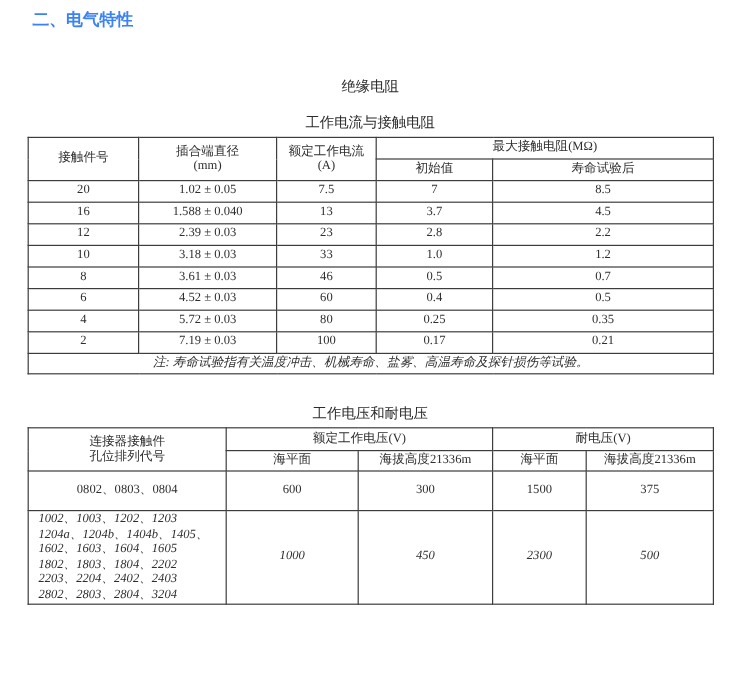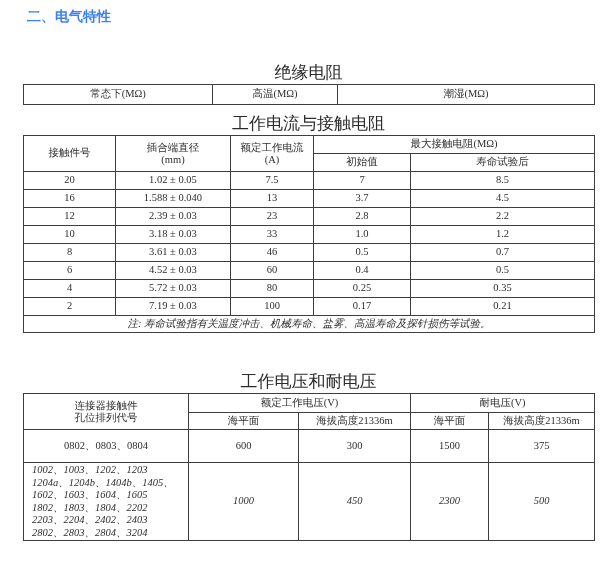--- a/index.html
+++ b/index.html
@@ -9,25 +9,25 @@
     font-family:"Liberation Serif","DejaVu Serif",serif;
     color:#2b2b2b;
   }
   .page-title {
     margin:8px 0 0 27px;
     font-family:"Liberation Sans","DejaVu Sans",sans-serif;
     font-weight:bold; font-size:14px; line-height:16px; color:#3b82f6;
   }
   .caption {
     width:571px; margin-left:23px; text-align:center;
-    font-size:17px; line-height:13px; color:#2b2b2b;
+    font-size:12px; line-height:13px; color:#2b2b2b;
   }
   .cap1 { margin-top:42px; }
   .cap2 { margin-top:12px; }
-  .cap3 { margin-top:42px; }
+  .cap3 { margin-top:26px; }
   table {
     margin-left:23px; margin-top:5px;
     width:571px; table-layout:fixed; border-collapse:collapse;
     border:1.5px solid #2f2f2f;
     font-size:10.5px; color:#2e2e2e;
   }
   th, td {
     border:1px solid #3d3d3d; font-weight:normal;
     text-align:center; vertical-align:middle;
     padding:0 2px; line-height:1.2;
@@ -50,25 +50,20 @@
 <div class="page-title">二、电气特性</div>
 
 <div class="caption cap1">绝缘电阻</div>
 <table class="t1">
   <colgroup>
       <col style="width:189px">
       <col style="width:125px">
       <col style="width:257px">
     </colgroup>
   <tbody>
-      <tr class="hdr">
-    <th>常态下(MΩ)</th>
-    <th>高温(MΩ)</th>
-    <th>潮湿(MΩ)</th>
-  </tr>
 </tbody>
   </table>
 
 <div class="caption cap2">工作电流与接触电阻</div>
 <table class="t2">
   <colgroup>
       <col style="width:92px">
       <col style="width:115px">
       <col style="width:83px">
       <col style="width:97px">

